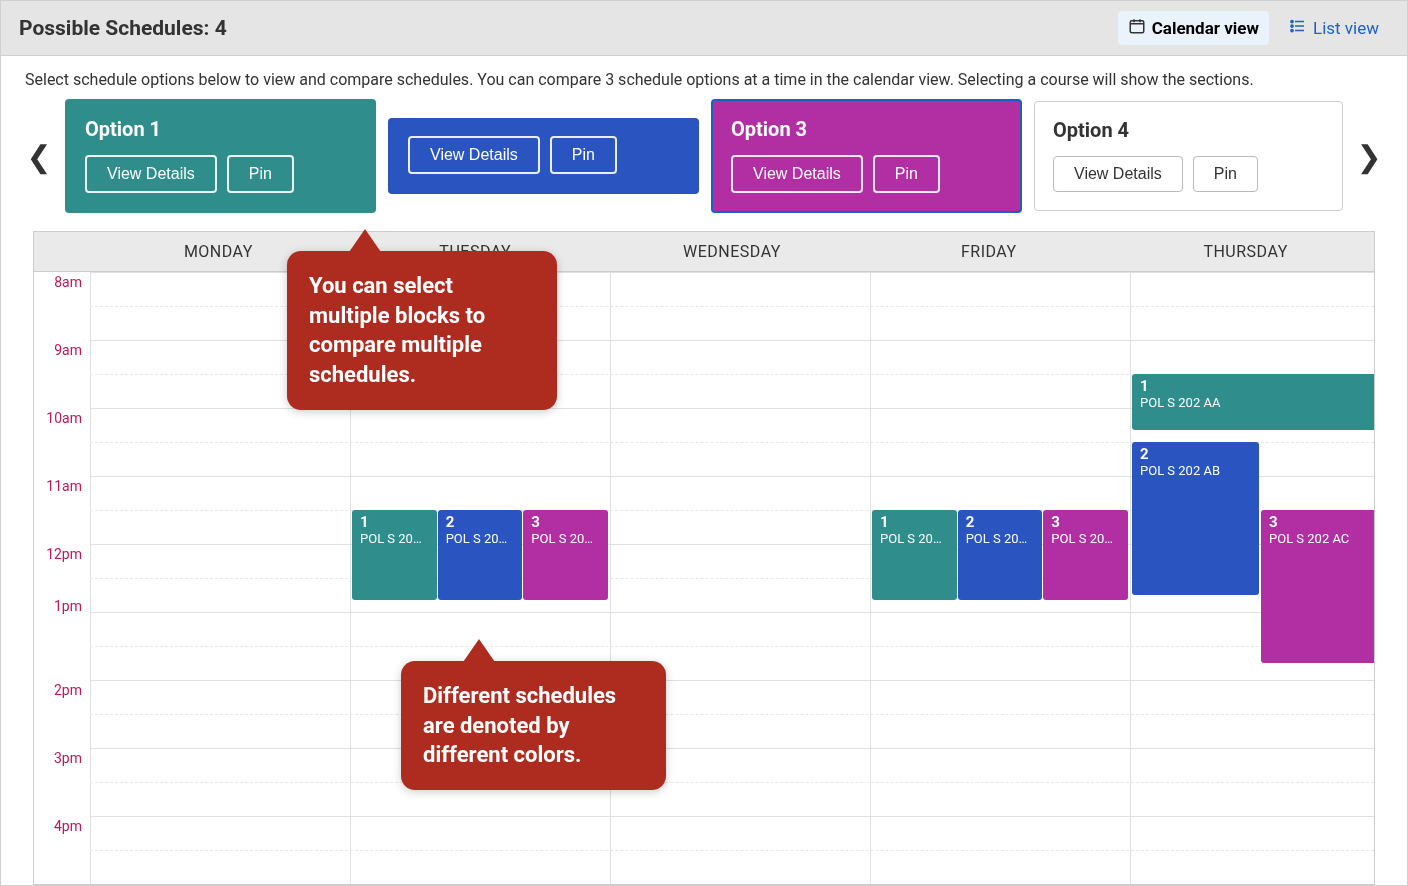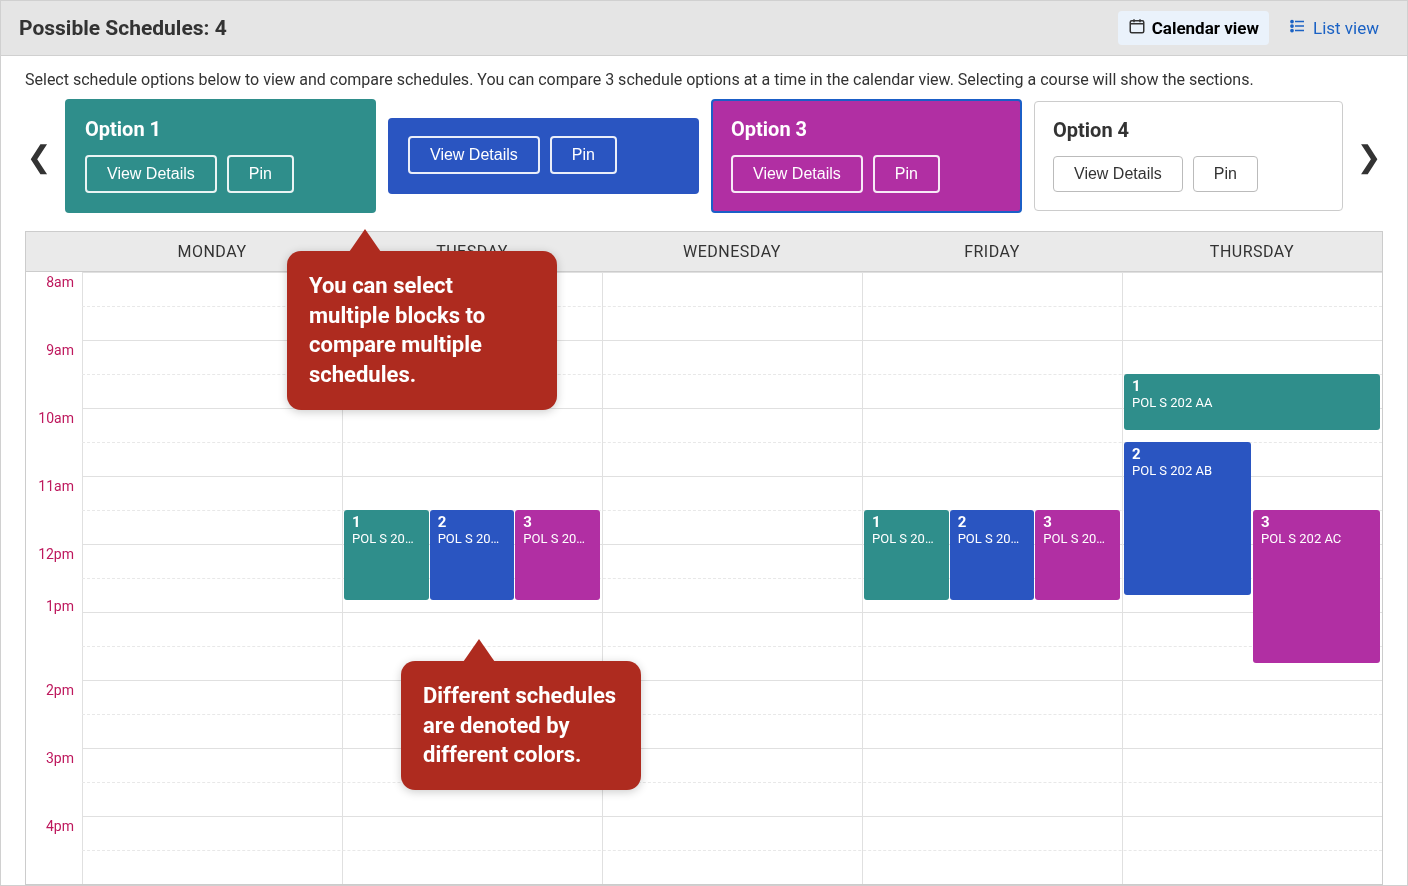--- a/index.html
+++ b/index.html
@@ -26,21 +26,21 @@
   .option-card .btnrow { display:flex; gap:10px; }
   .option-card .btn { border:2px solid rgba(255,255,255,0.9); background:transparent; color:#fff; padding:8px 20px; font-size:16px; border-radius:4px; cursor:pointer; }
   .opt-teal   { background:#2f8e8b; }
   .opt-blue   { background:#2a55c1; }
   .opt-magenta{ background:#b12fa3; border:2px solid #1b5fc7; }
   .opt-white  { background:#fff; color:#333; border:1px solid #ccc; }
   .opt-white .label { color:#333; }
   .opt-white .btn  { color:#333; border:1px solid #bbb; }
 
   
-  .calendar { margin:0 24px; border:1px solid #ccc; position:relative; }
+  .calendar { margin:0 32px; border:1px solid #ccc; position:relative; }
   .cal-header { display:flex; background:#eaeaea; border-bottom:1px solid #ccc; }
   .cal-header .gutter { width:56px; }
   .cal-header .day { flex:1; text-align:center; padding:10px 0; font-size:16px; letter-spacing:0.5px; color:#333; }
   .cal-body { position:relative; height:612px; overflow:hidden; }
   .day-col { position:absolute; top:0; bottom:0; border-left:1px solid #e0e0e0; }
   .time-label { position:absolute; left:0; width:52px; text-align:right; font-size:14px; color:#be185d; transform:translateY(-50%); padding-right:4px; background:#fff; }
   .hline-solid { position:absolute; left:56px; right:0; border-top:1px solid #e0e0e0; }
   .hline-dash  { position:absolute; left:56px; right:0; border-top:1px dashed #e8e8e8; }
 
   .event { position:absolute; border-radius:3px; color:#fff; padding:4px 6px 4px 8px; overflow:hidden; font-size:13px; }
@@ -206,19 +206,19 @@
         <div class="ec">POL S 202 AC</div>
       </div>
       </div>
   </div>
 
   <div class="callout" style="left:270px; top:250px; width:270px;margin-left:16px;">
     <div class="arrow-up" style="left:60px;"></div>
     <span>You can select multiple blocks to compare multiple schedules.</span>
   </div>
 
-  <div class="callout" style="left:400px; top:660px; width:240px;">
+  <div class="callout" style="left:400px; top:660px; width:265px;">
     <div class="arrow-up" style="left:60px;"></div>
     <span>Different schedules are denoted by different colors.</span>
   </div>
 
 
 </div>
 
 </body></html>

